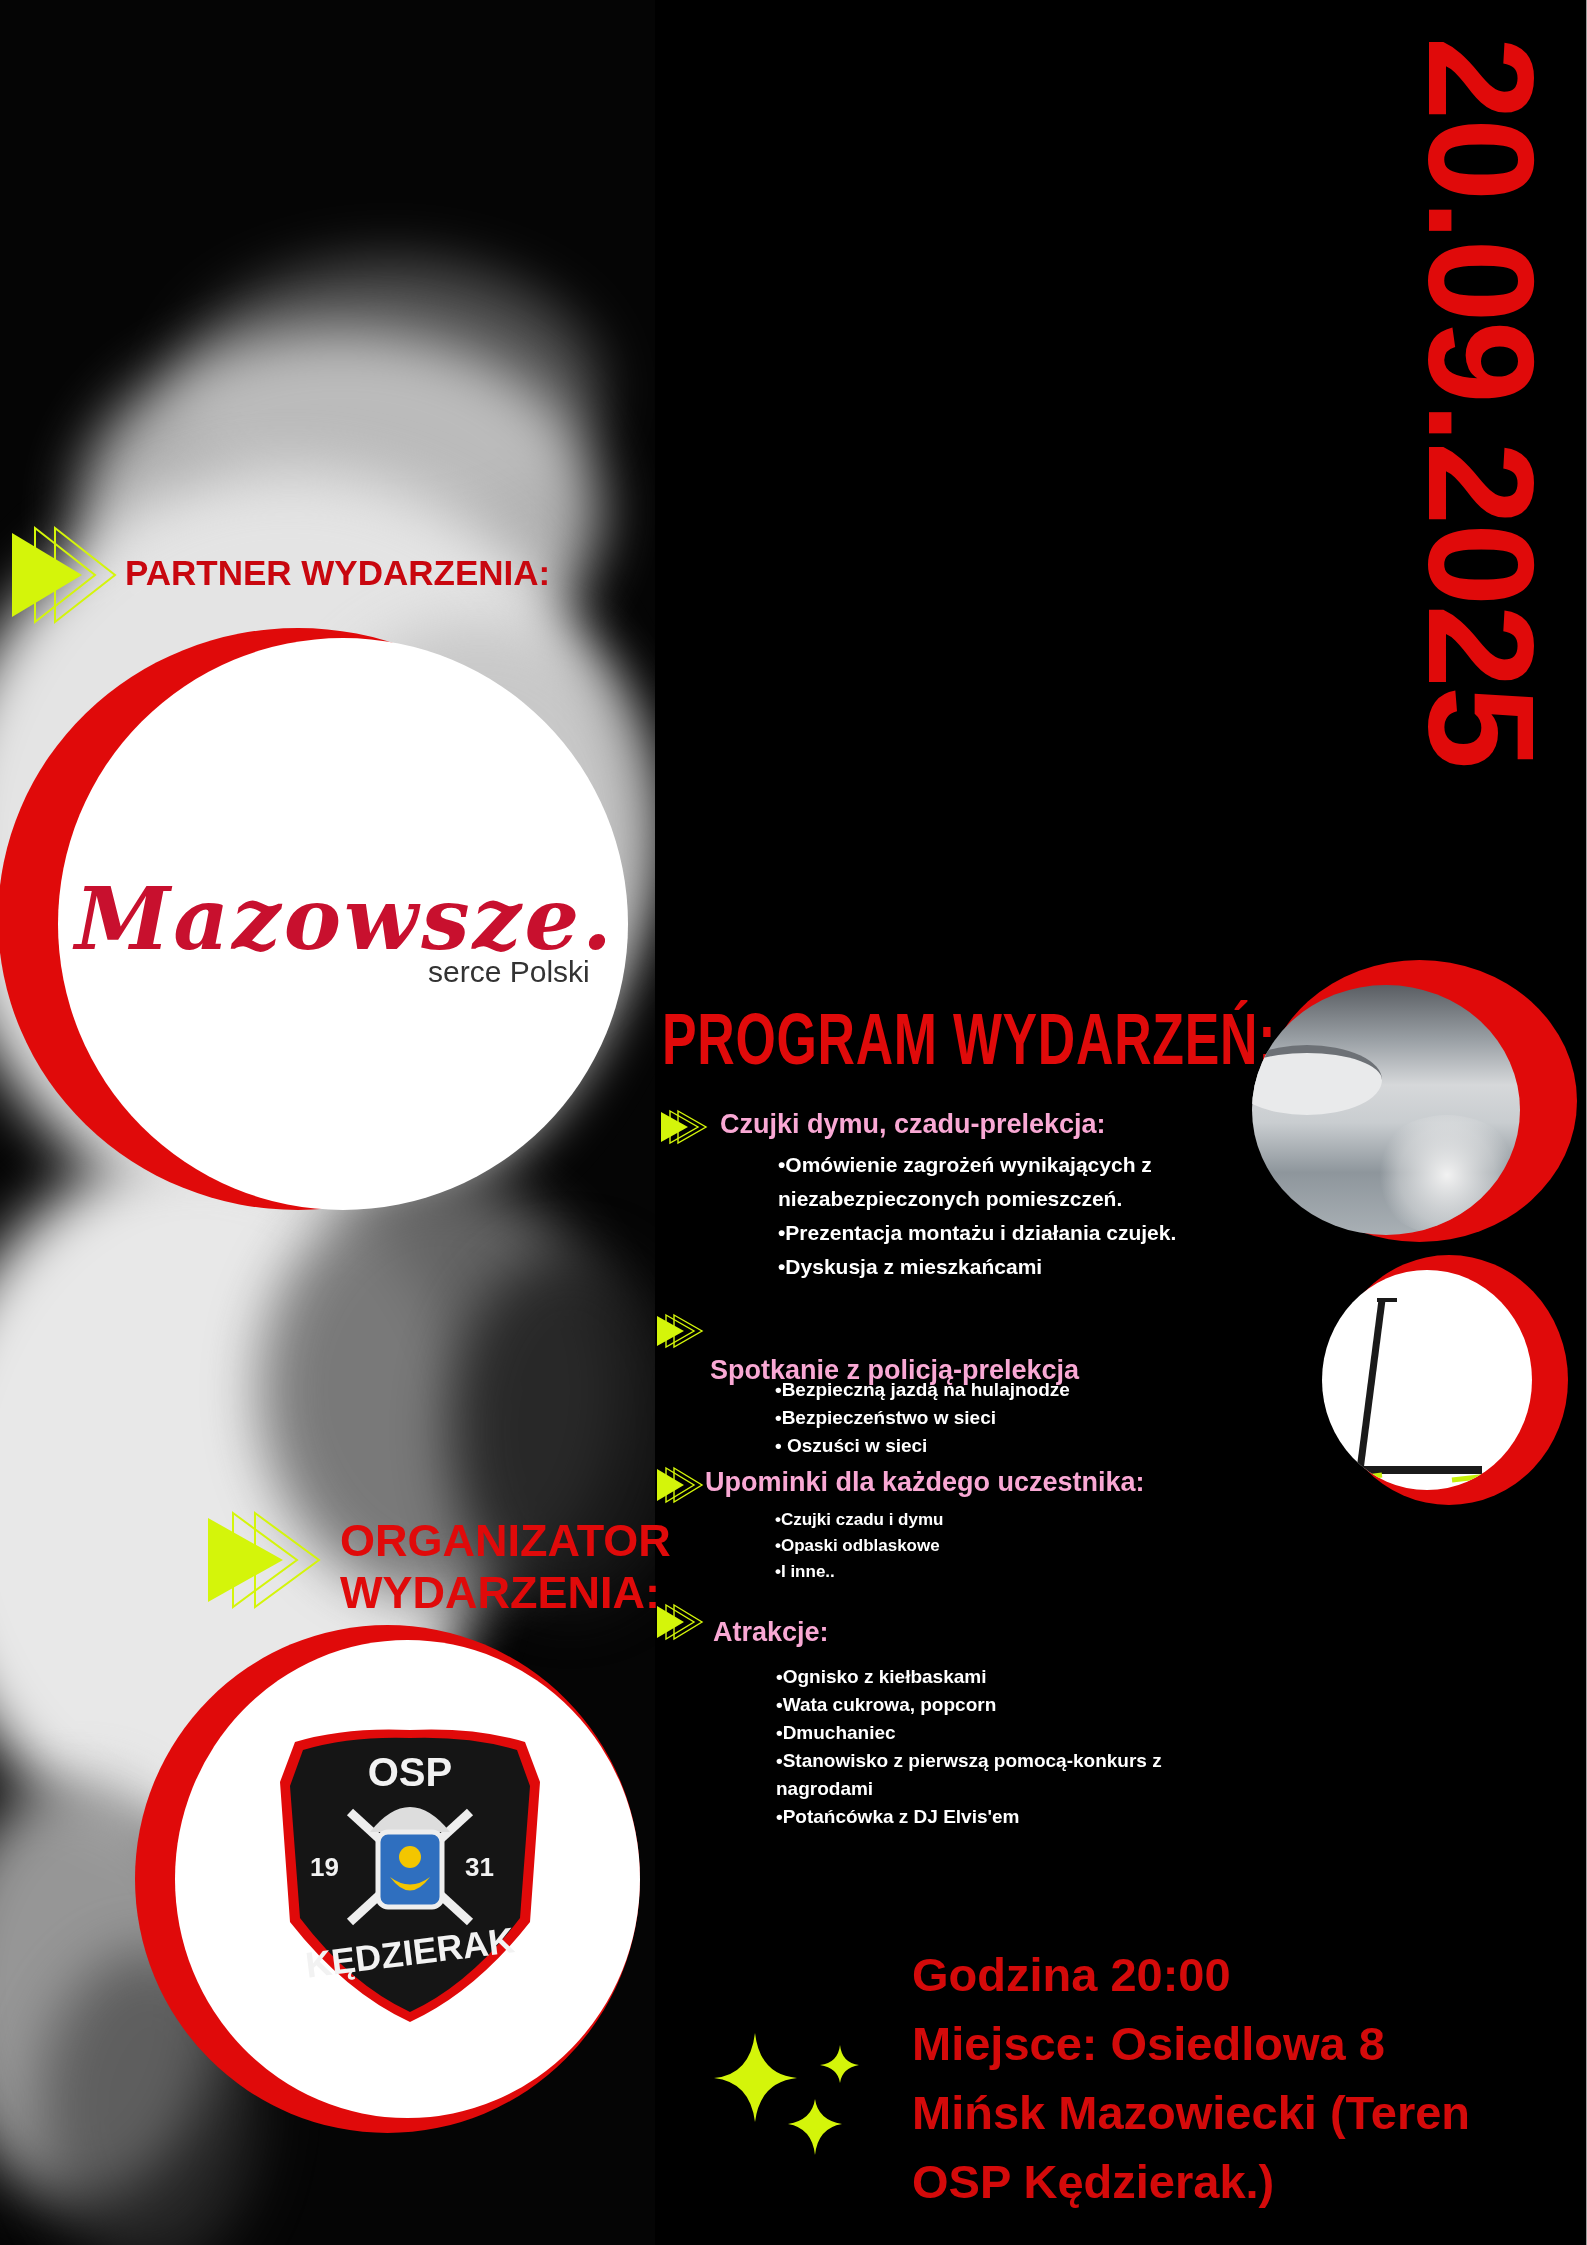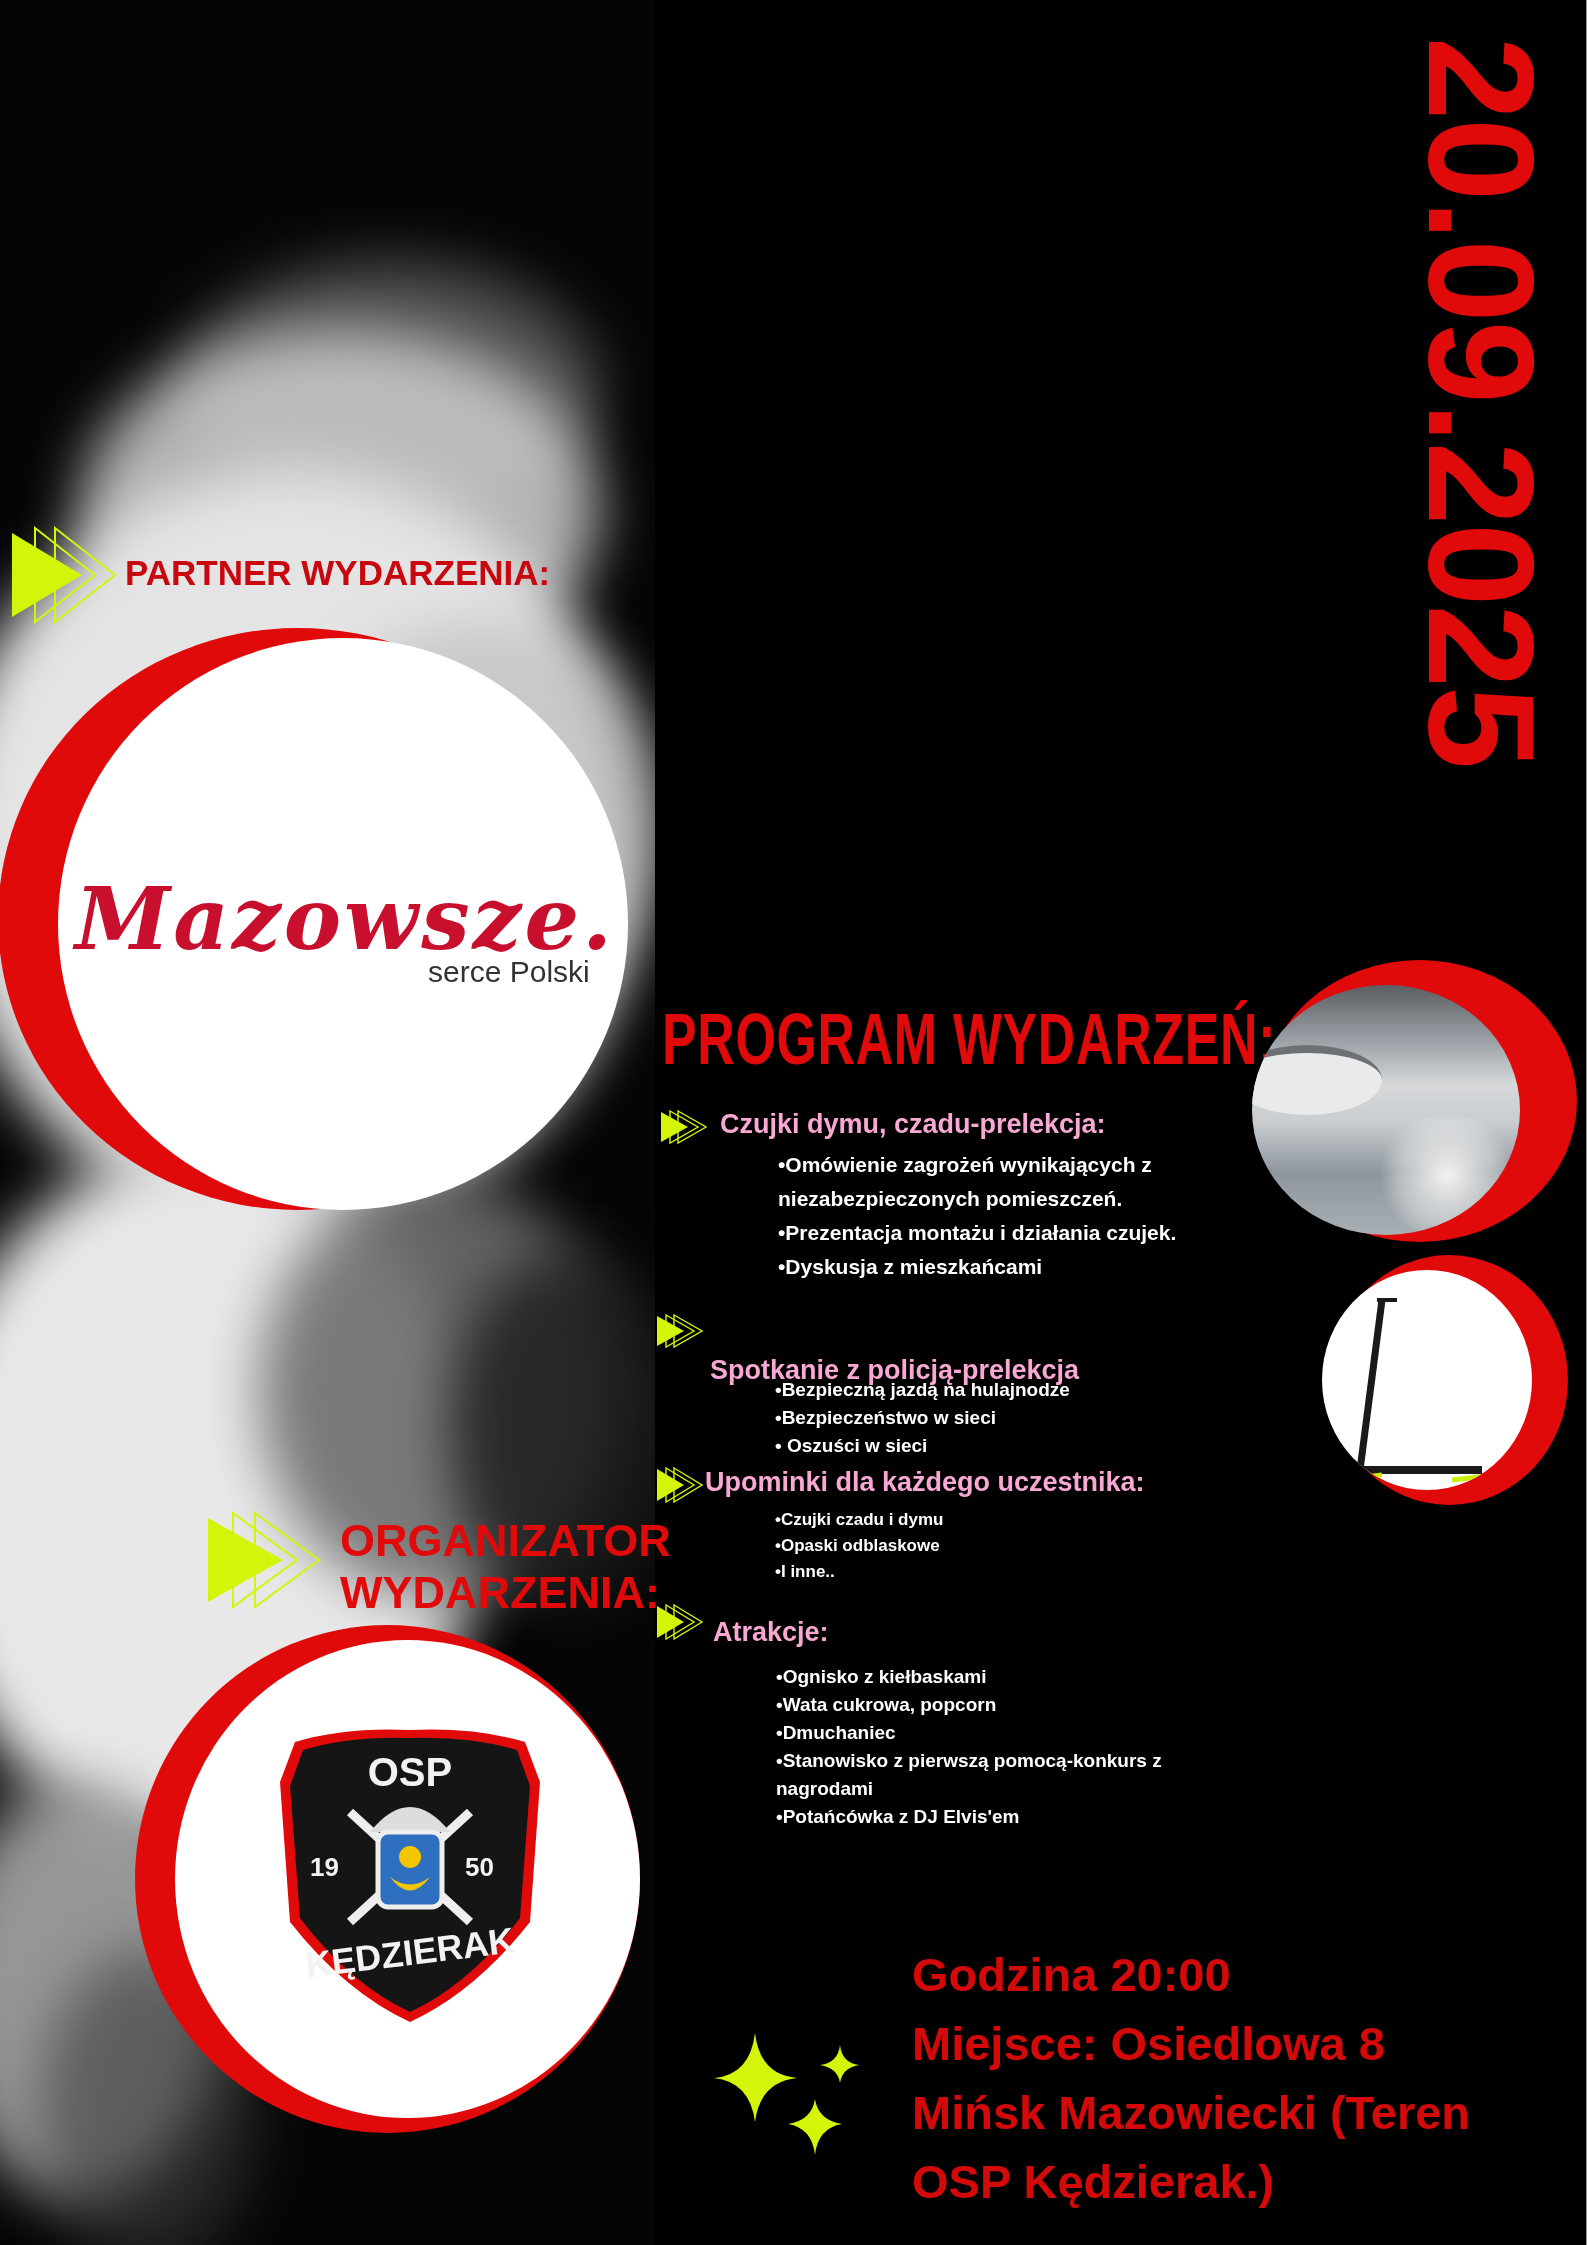--- a/index.html
+++ b/index.html
@@ -182,21 +182,21 @@
       <path d="M28,28 Q75,14 135,16 Q195,14 242,28 L255,64 L245,196 Q195,262 135,290 Q75,262 25,196 L15,64 Z" fill="#151515"></path>
       <line x1="75" y1="90" x2="195" y2="200" stroke="#eee" stroke-width="9"></line>
       <line x1="195" y1="90" x2="75" y2="200" stroke="#eee" stroke-width="9"></line>
       <path d="M95,110 Q135,60 175,110 Z" fill="#ddd"></path>
       <rect x="103" y="110" width="64" height="75" rx="10" fill="#2f6fbf" stroke="#eee" stroke-width="5"></rect>
       <circle cx="135" cy="135" r="11" fill="#f3c600"></circle>
       <path d="M115,155 Q135,182 155,155 Q135,170 115,155 Z" fill="#f3c600"></path>
     </svg>
     <div style="position:absolute;left:0;top:28px;width:270px;text-align:center;font-size:40px;font-weight:700;color:#f2f2f2;">OSP</div>
     <div style="position:absolute;left:35px;top:130px;font-size:26px;font-weight:700;color:#f2f2f2;">19</div>
-    <div style="position:absolute;left:190px;top:130px;font-size:26px;font-weight:700;color:#f2f2f2;">50</div>
+    <div style="position:absolute;left:190px;top:130px;font-size:26px;font-weight:700;color:#f2f2f2;">31</div>
     <div style="position:absolute;left:0;top:210px;width:270px;text-align:center;font-size:36px;font-weight:700;color:#f2f2f2;transform:rotate(-7deg);">KĘDZIERAK</div>
   </div>
 
   <div class="abs" style="left:712px;top:2030px;">
     <svg width="160" height="130" viewBox="0 0 160 130">
       <path d="M43,3 Q48,45 85,48 Q48,52 43,92 Q38,52 2,48 Q38,45 43,3 Z" fill="#d4f50a"></path>
       <path d="M128,15 Q130,33 147,35 Q130,38 128,53 Q126,38 108,35 Q126,33 128,15 Z" fill="#d4f50a"></path>
       <path d="M103,69 Q106,90 130,94 Q106,98 103,125 Q100,98 76,94 Q100,90 103,69 Z" fill="#d4f50a"></path>
     </svg>
   </div>

